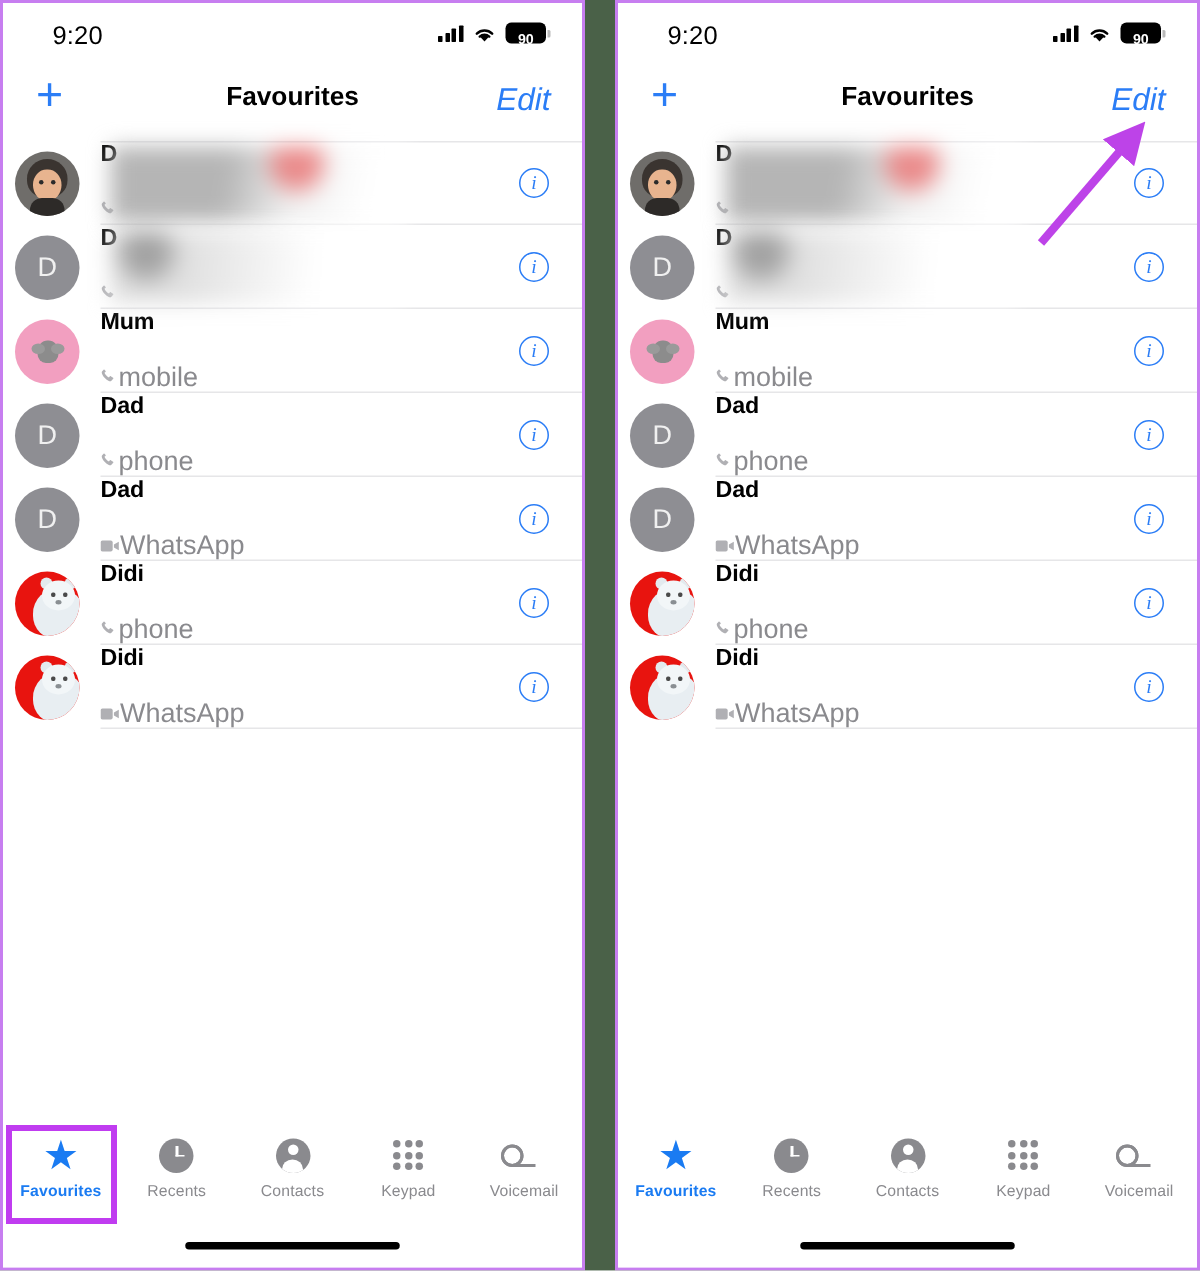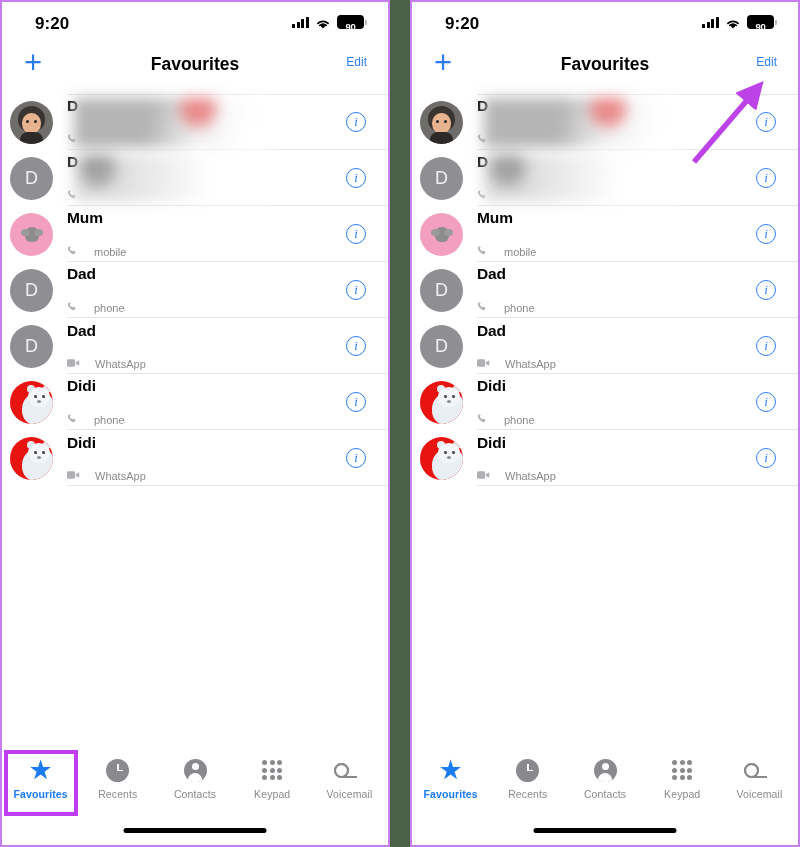--- a/index.html
+++ b/index.html
@@ -29,21 +29,21 @@
 
   
   .statusbar {
     position: relative;
     height: 46px;
   }
   .status-time {
     position: absolute;
     left: 33px; top: 12px;
     font-size: 17px;
-    font-weight: 700;
+    font-weight: 400;
     letter-spacing: 0.1px;
     color: #000;
   }
   .status-right {
     position: absolute;
     right: 24px; top: 13px;
     display: flex;
     align-items: center;
     gap: 6px;
   }
@@ -86,23 +86,24 @@
     cursor: pointer;
   }
   .nav-title {
     position: absolute; left: 0; right: 0; top: 6px;
     text-align: center;
     font-size: 17.5px; font-weight: 700;
     color: #000;
   }
   .nav-edit {
     position: absolute; right: 21px; top: 7px;
-    font-size: 12px;
+    font-size: 21px;
     color: #2b7df6;
     cursor: pointer;
+    font-style: italic;
   }
 
   
   .list { position: relative; }
   .row {
     position: relative;
     height: 56px;
     display: flex;
     align-items: center;
     padding-left: 8px;
@@ -158,22 +159,22 @@
   .flower::before { content:""; position:absolute; left:-4px; top:2px; width:9px; height:7px; background:#9a9a9a; border-radius:50%; }
   .flower::after  { content:""; position:absolute; right:-4px; top:2px; width:9px; height:7px; background:#9a9a9a; border-radius:50%; }
 
   .row-text { flex: 1; min-width: 0; }
   .row-name {
     font-size: 15.5px; font-weight: 700; color: #000;
     line-height: 1.25;
     letter-spacing: -0.1px;
   }
   .row-sub {
-    display: flex; align-items: center; gap: 15px;
-    font-size: 11px; color: #8a8a8e;
+    display: flex; align-items: center; gap: 0;
+    font-size: 18px; color: #8a8a8e;
     margin-top: 17px;
     line-height: 1.2;
   }
   .row-info {
     flex: 0 0 auto;
     margin-right: 22px;
     width: 20px; height: 20px;
     border: 1.4px solid #2b7df6;
     border-radius: 50%;
     color: #2b7df6;

